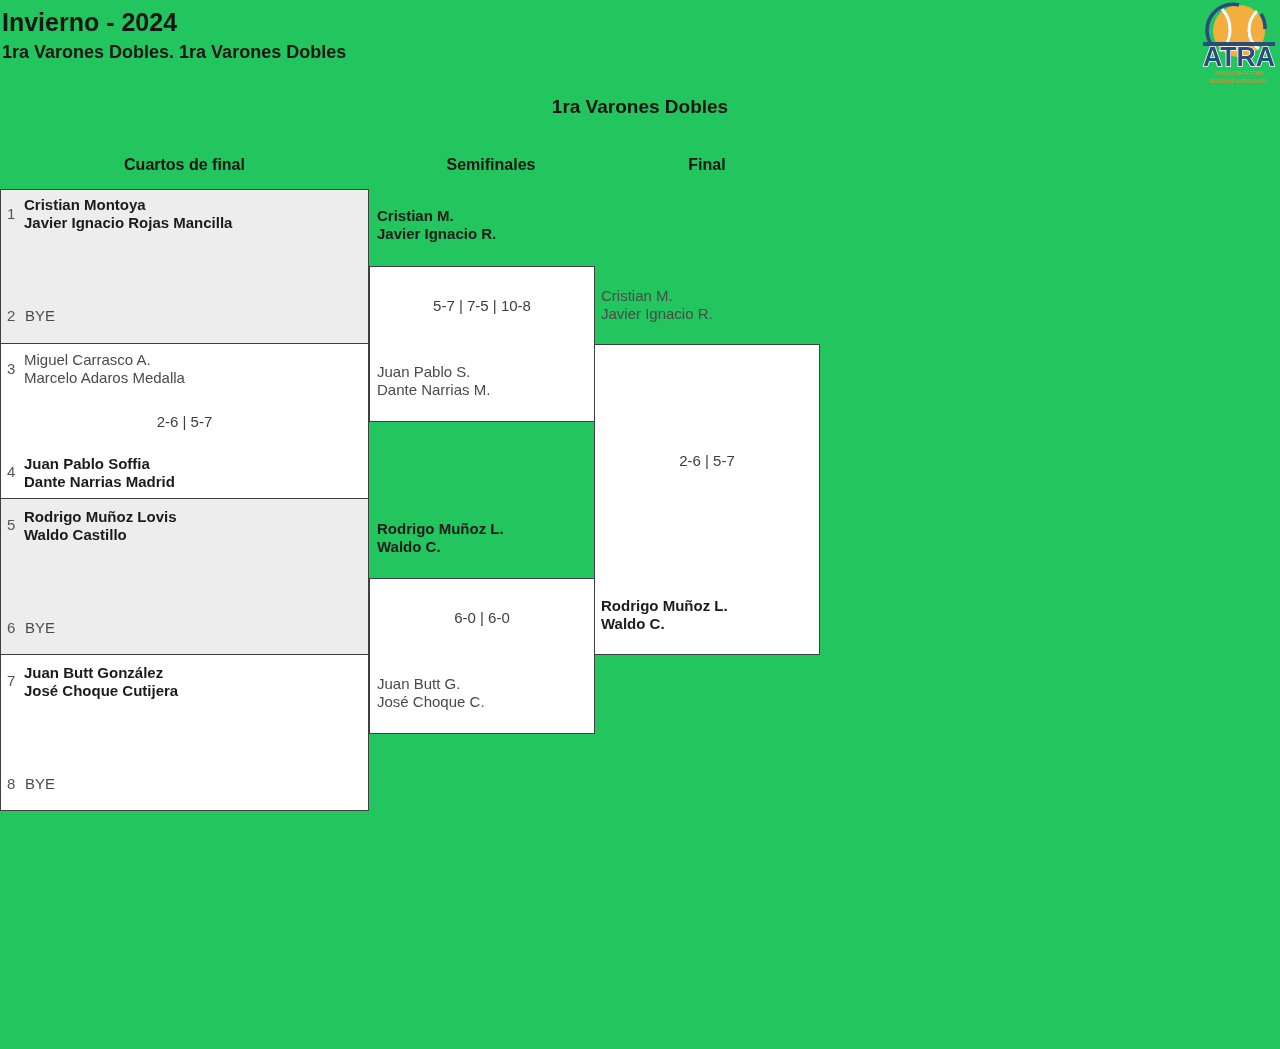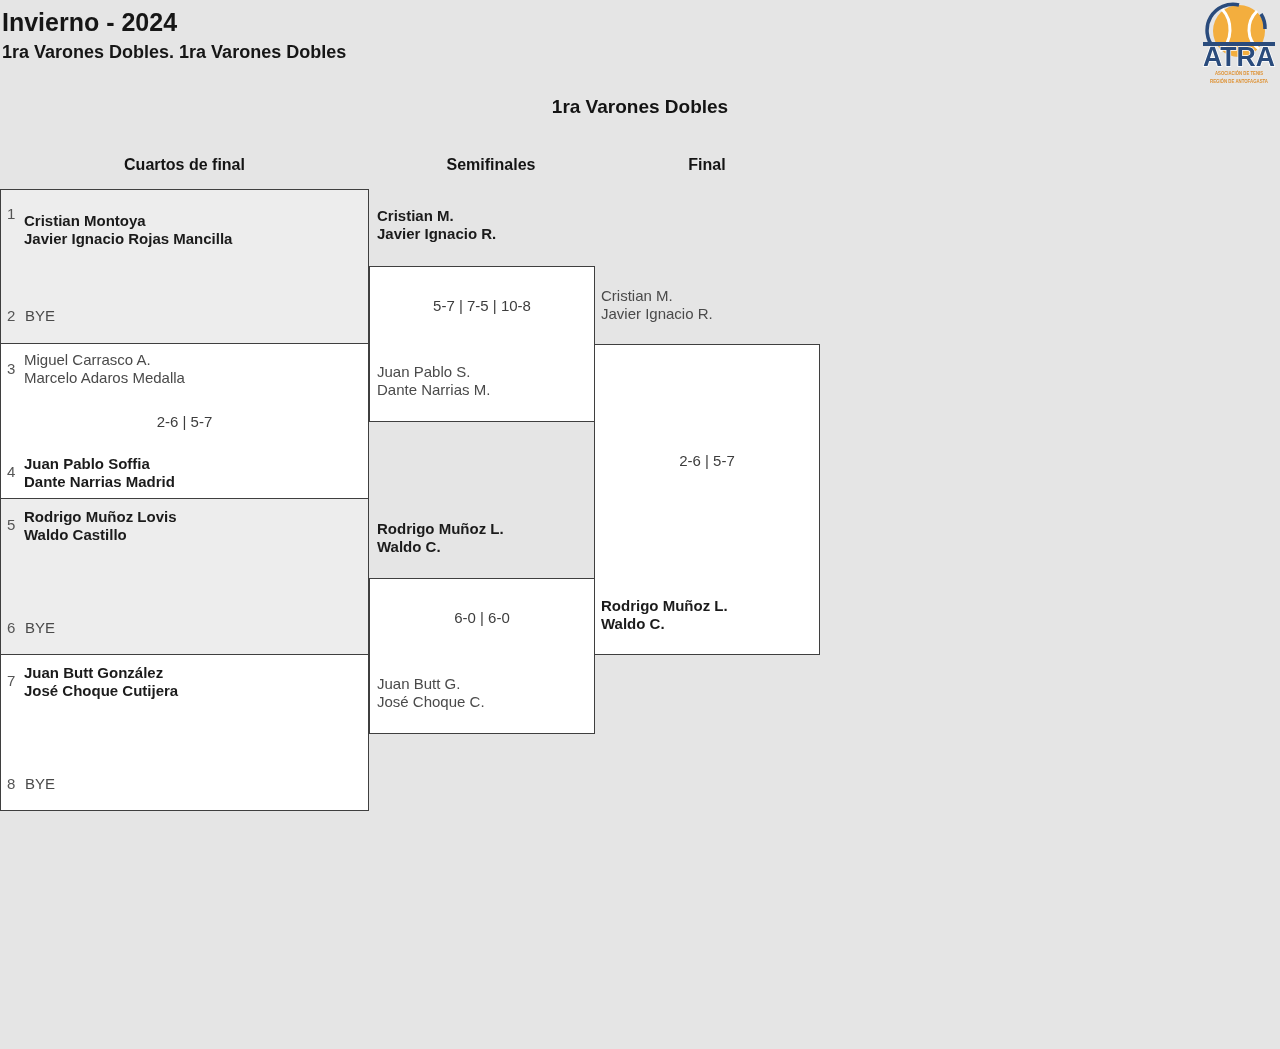--- a/index.html
+++ b/index.html
@@ -1,17 +1,17 @@
 <!DOCTYPE html>
 <html><head>
 <meta charset="utf-8">
 <style>
   html,body { margin:0; padding:0; background:#ffffff; }
   body { font-family:"Liberation Sans", sans-serif; }
-  .page { position:relative; width:1280px; height:1049px; background:#e5e5e5; overflow:hidden; color:#1f1f1f; }
+  .page { position:relative; width:1280px; height:1049px; background:#22c55e; overflow:hidden; color:#1f1f1f; }
 
   .title1 { position:absolute; left:2px; top:8px;  font-size:25px; font-weight:600; color:#161616; white-space:nowrap; }
   .title2 { position:absolute; left:2px; top:42px; font-size:18px; font-weight:600; color:#161616; white-space:nowrap; }
 
   .logo { position:absolute; left:1200px; top:2px; width:78px; height:86px; }
 
   .bracket-title { position:absolute; left:0; top:96px; width:1280px; text-align:center;
                    font-size:19px; font-weight:600; color:#141414; }
 
   .round-label { position:absolute; top:156px; font-size:16px; font-weight:600; color:#141414; text-align:center; }
@@ -64,21 +64,21 @@
 
   <div class="box shaded" id="qf1"></div>
   <div class="box" id="qf2"></div>
   <div class="box shaded" id="qf3"></div>
   <div class="box" id="qf4"></div>
   <div class="box" id="sf1"></div>
   <div class="box" id="sf2"></div>
   <div class="box" id="fin"></div>
 
   <div class="seed" style="top:205px">1</div>
-  <div class="name w" style="left:24px; top:212px">
+  <div class="name w" style="left:24px; top:196px">
     <div>Cristian Montoya</div>
     <div>Javier Ignacio Rojas Mancilla</div>
   </div>
   <div class="seed" style="top:307px">2</div>
   <div class="bye" style="top:307px">BYE</div>
 
   <div class="seed" style="top:360px">3</div>
   <div class="name" style="left:24px; top:351px">
     <div>Miguel Carrasco A.</div>
     <div>Marcelo Adaros Medalla</div>

